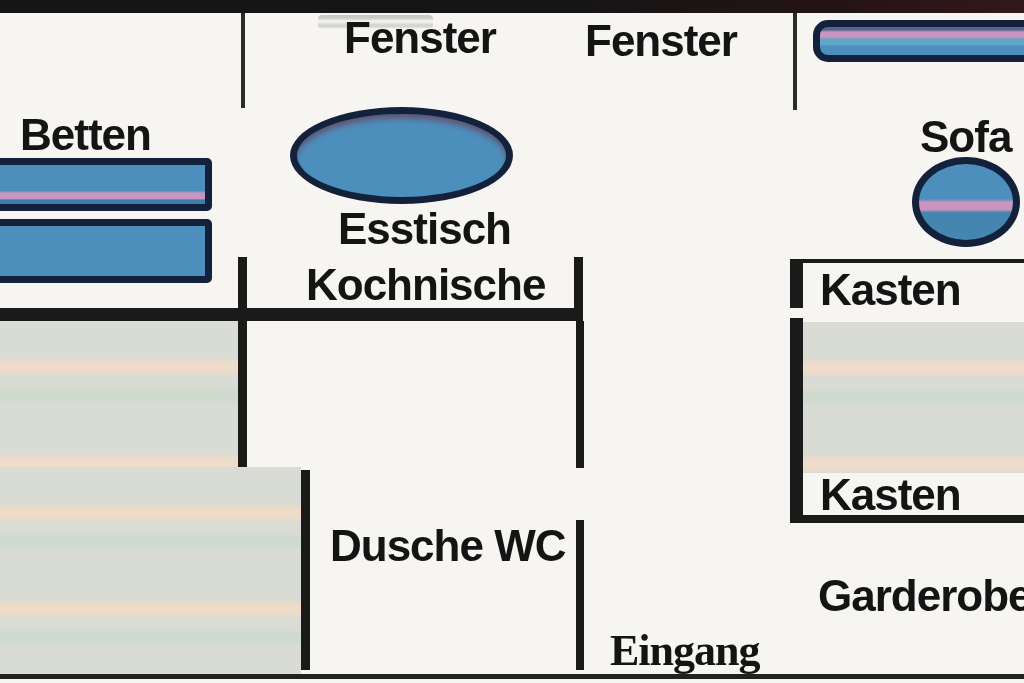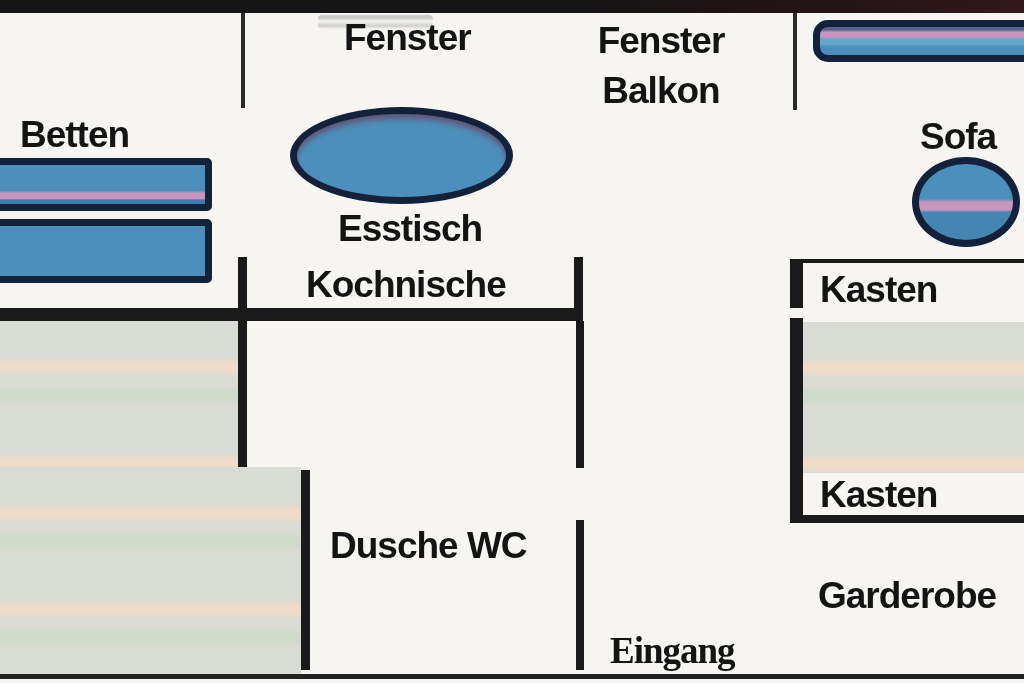--- a/index.html
+++ b/index.html
@@ -19,21 +19,21 @@
     width:1024px;height:683px;
     background:var(--background);
     overflow:hidden;
     font-family:"Liberation Sans", sans-serif;
   }
   .wall{position:absolute;background:var(--wall);}
   .label{
     position:absolute;
     color:var(--text);
     font-weight:700;
-    font-size:37px;
+    font-size:44px;
     letter-spacing:-1px;
     line-height:44px;
     white-space:nowrap;
   }
   .shaded{
     position:absolute;
     background-color:var(--shaded_fill);
     background-image:repeating-linear-gradient(180deg,
       rgba(0,0,0,0) 0px, rgba(0,0,0,0) 36px,
       var(--shaded_stripe_warm) 42px, var(--shaded_stripe_warm) 50px,
@@ -129,21 +129,20 @@
   <div class="furniture" id="bed-2"></div>
   <div class="furniture" id="table-ellipse"></div>
   <div class="furniture" id="sofa-ellipse"></div>
   <div class="furniture" id="bench-bar"></div>
 
   <div id="scan-smudge"></div>
 
   <span class="label" id="label-fenster-left">Fenster</span>
   <div class="label" id="label-fenster-balkon">
     <div>Fenster</div>
-    <div>Balkon</div>
   </div>
   <span class="label" id="label-betten">Betten</span>
   <span class="label" id="label-esstisch">Esstisch</span>
   <span class="label" id="label-sofa">Sofa</span>
   <span class="label" id="label-kochnische">Kochnische</span>
   <span class="label" id="label-kasten-top">Kasten</span>
   <span class="label" id="label-kasten-bottom">Kasten</span>
   <span class="label" id="label-garderobe">Garderobe</span>
   <span class="label" id="label-dusche-wc">Dusche WC</span>
   <span class="label" id="label-eingang">Eingang</span>

